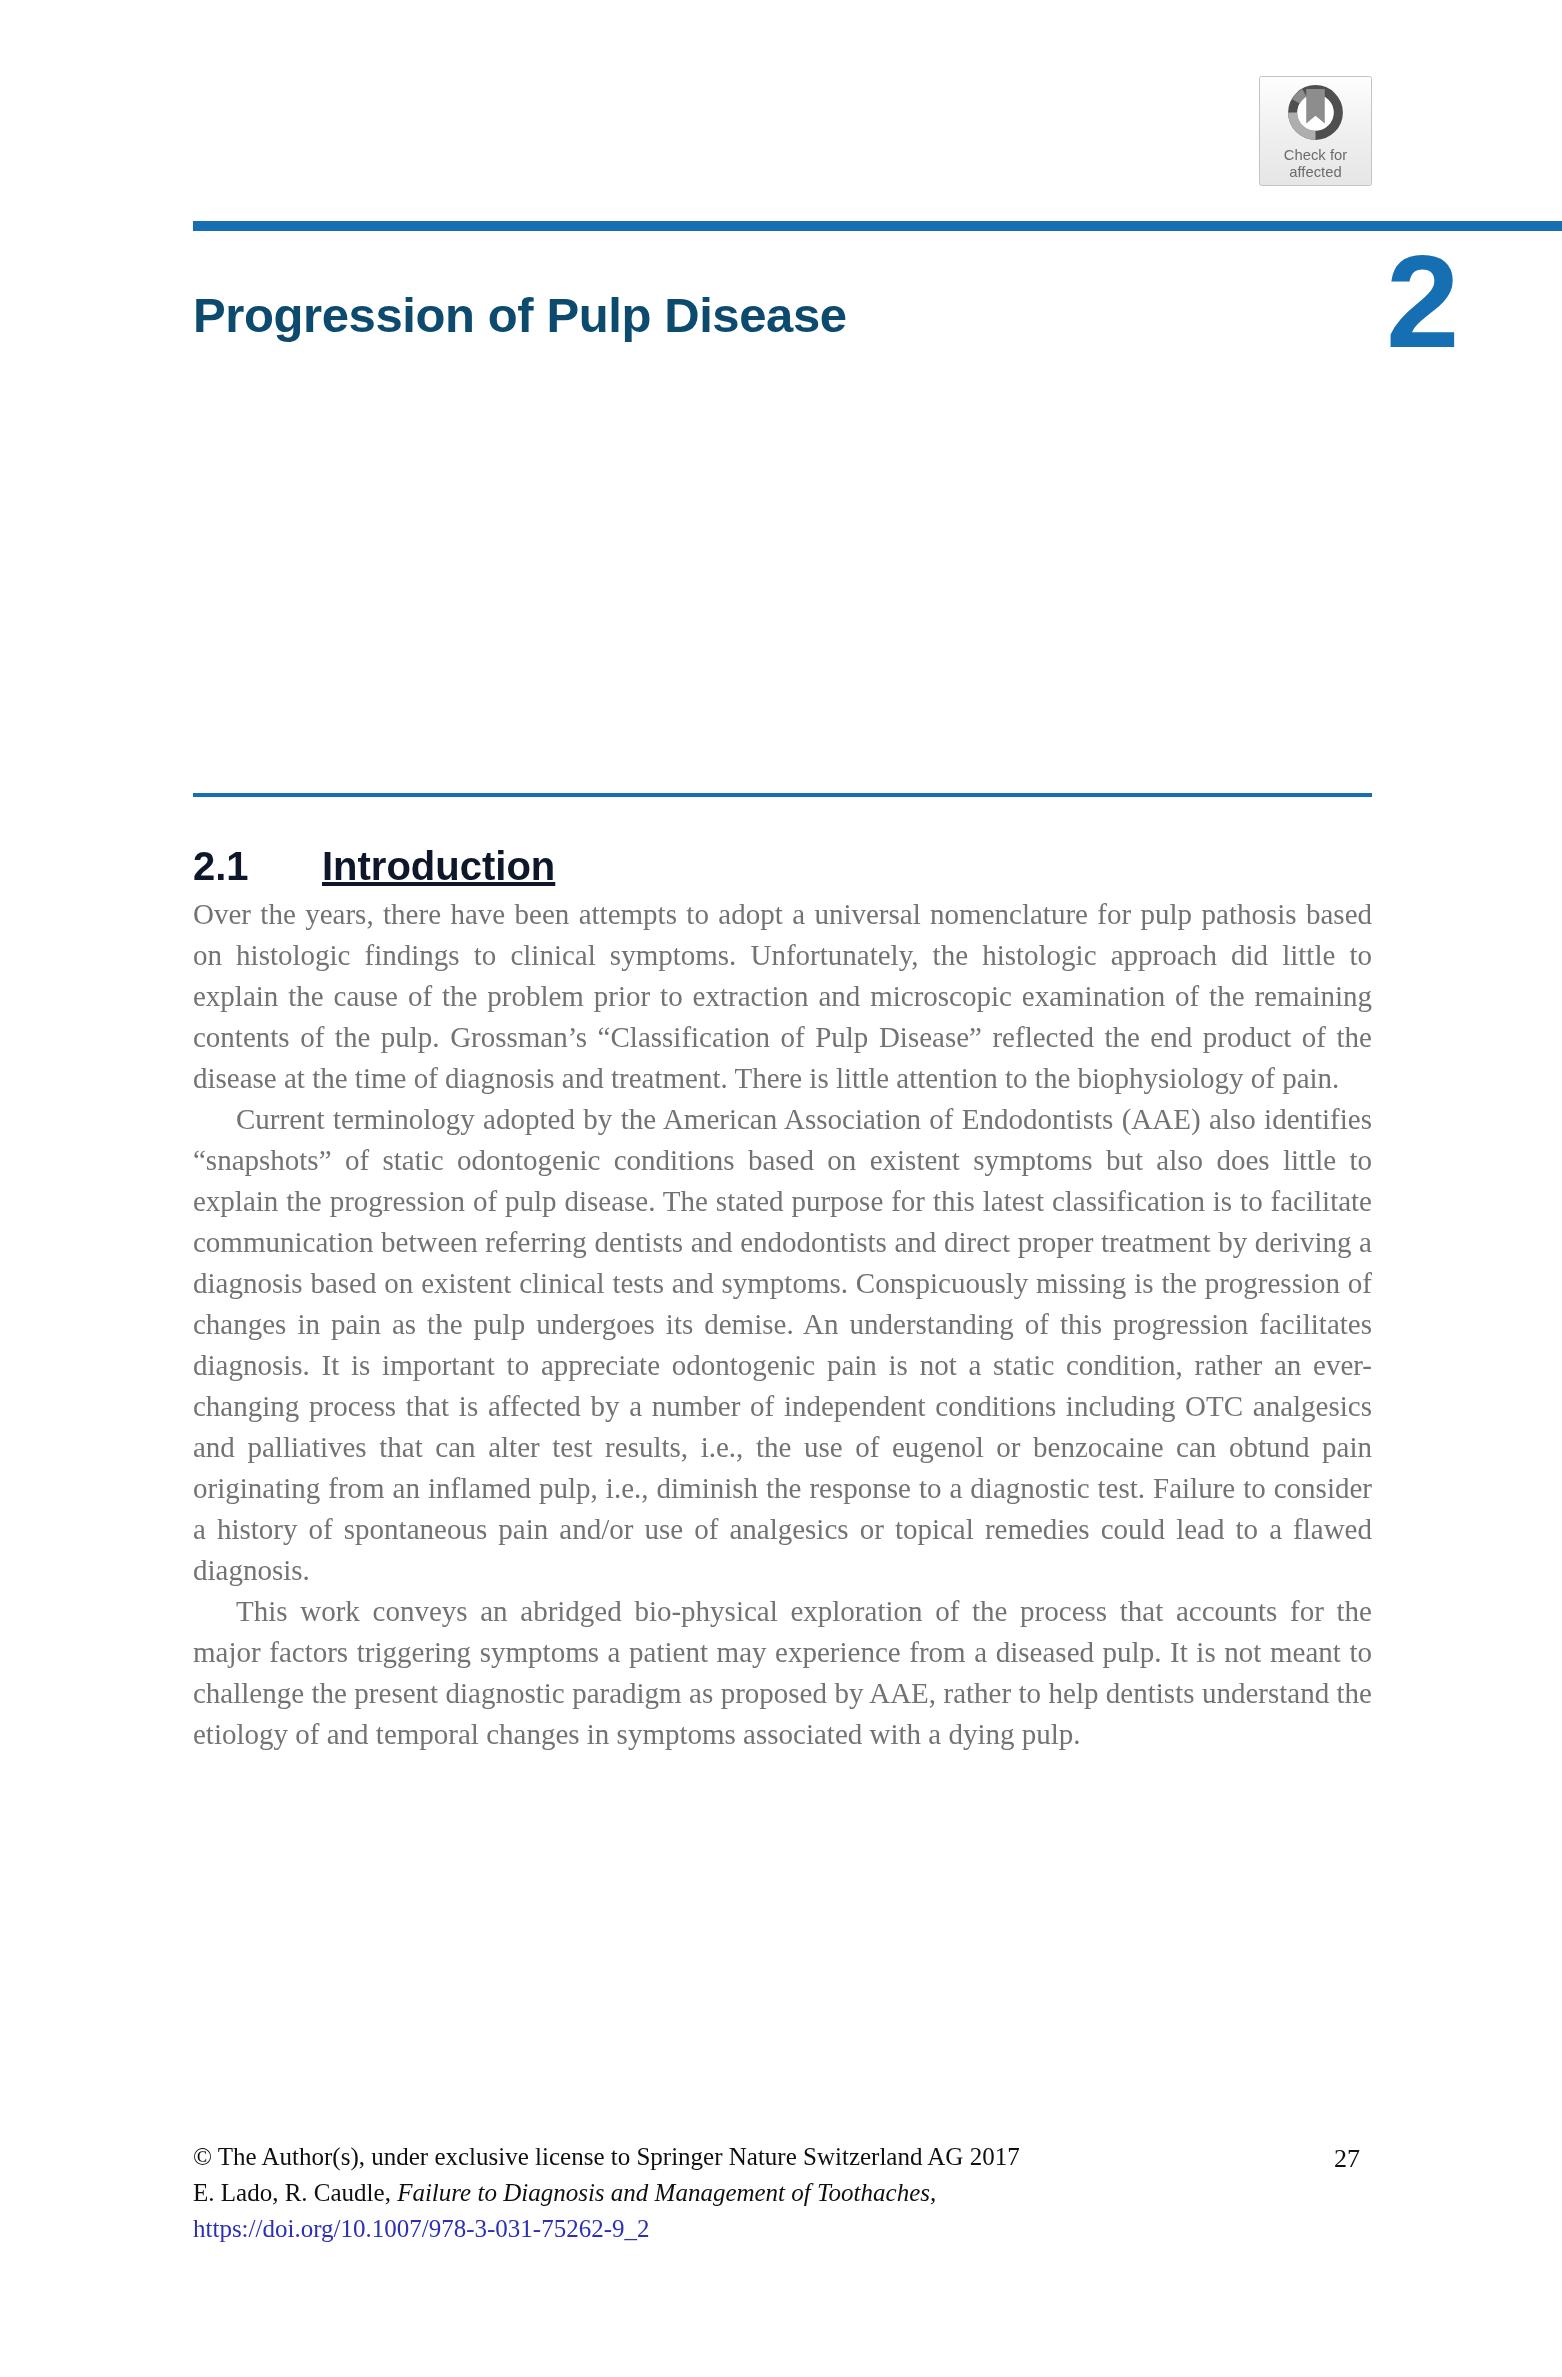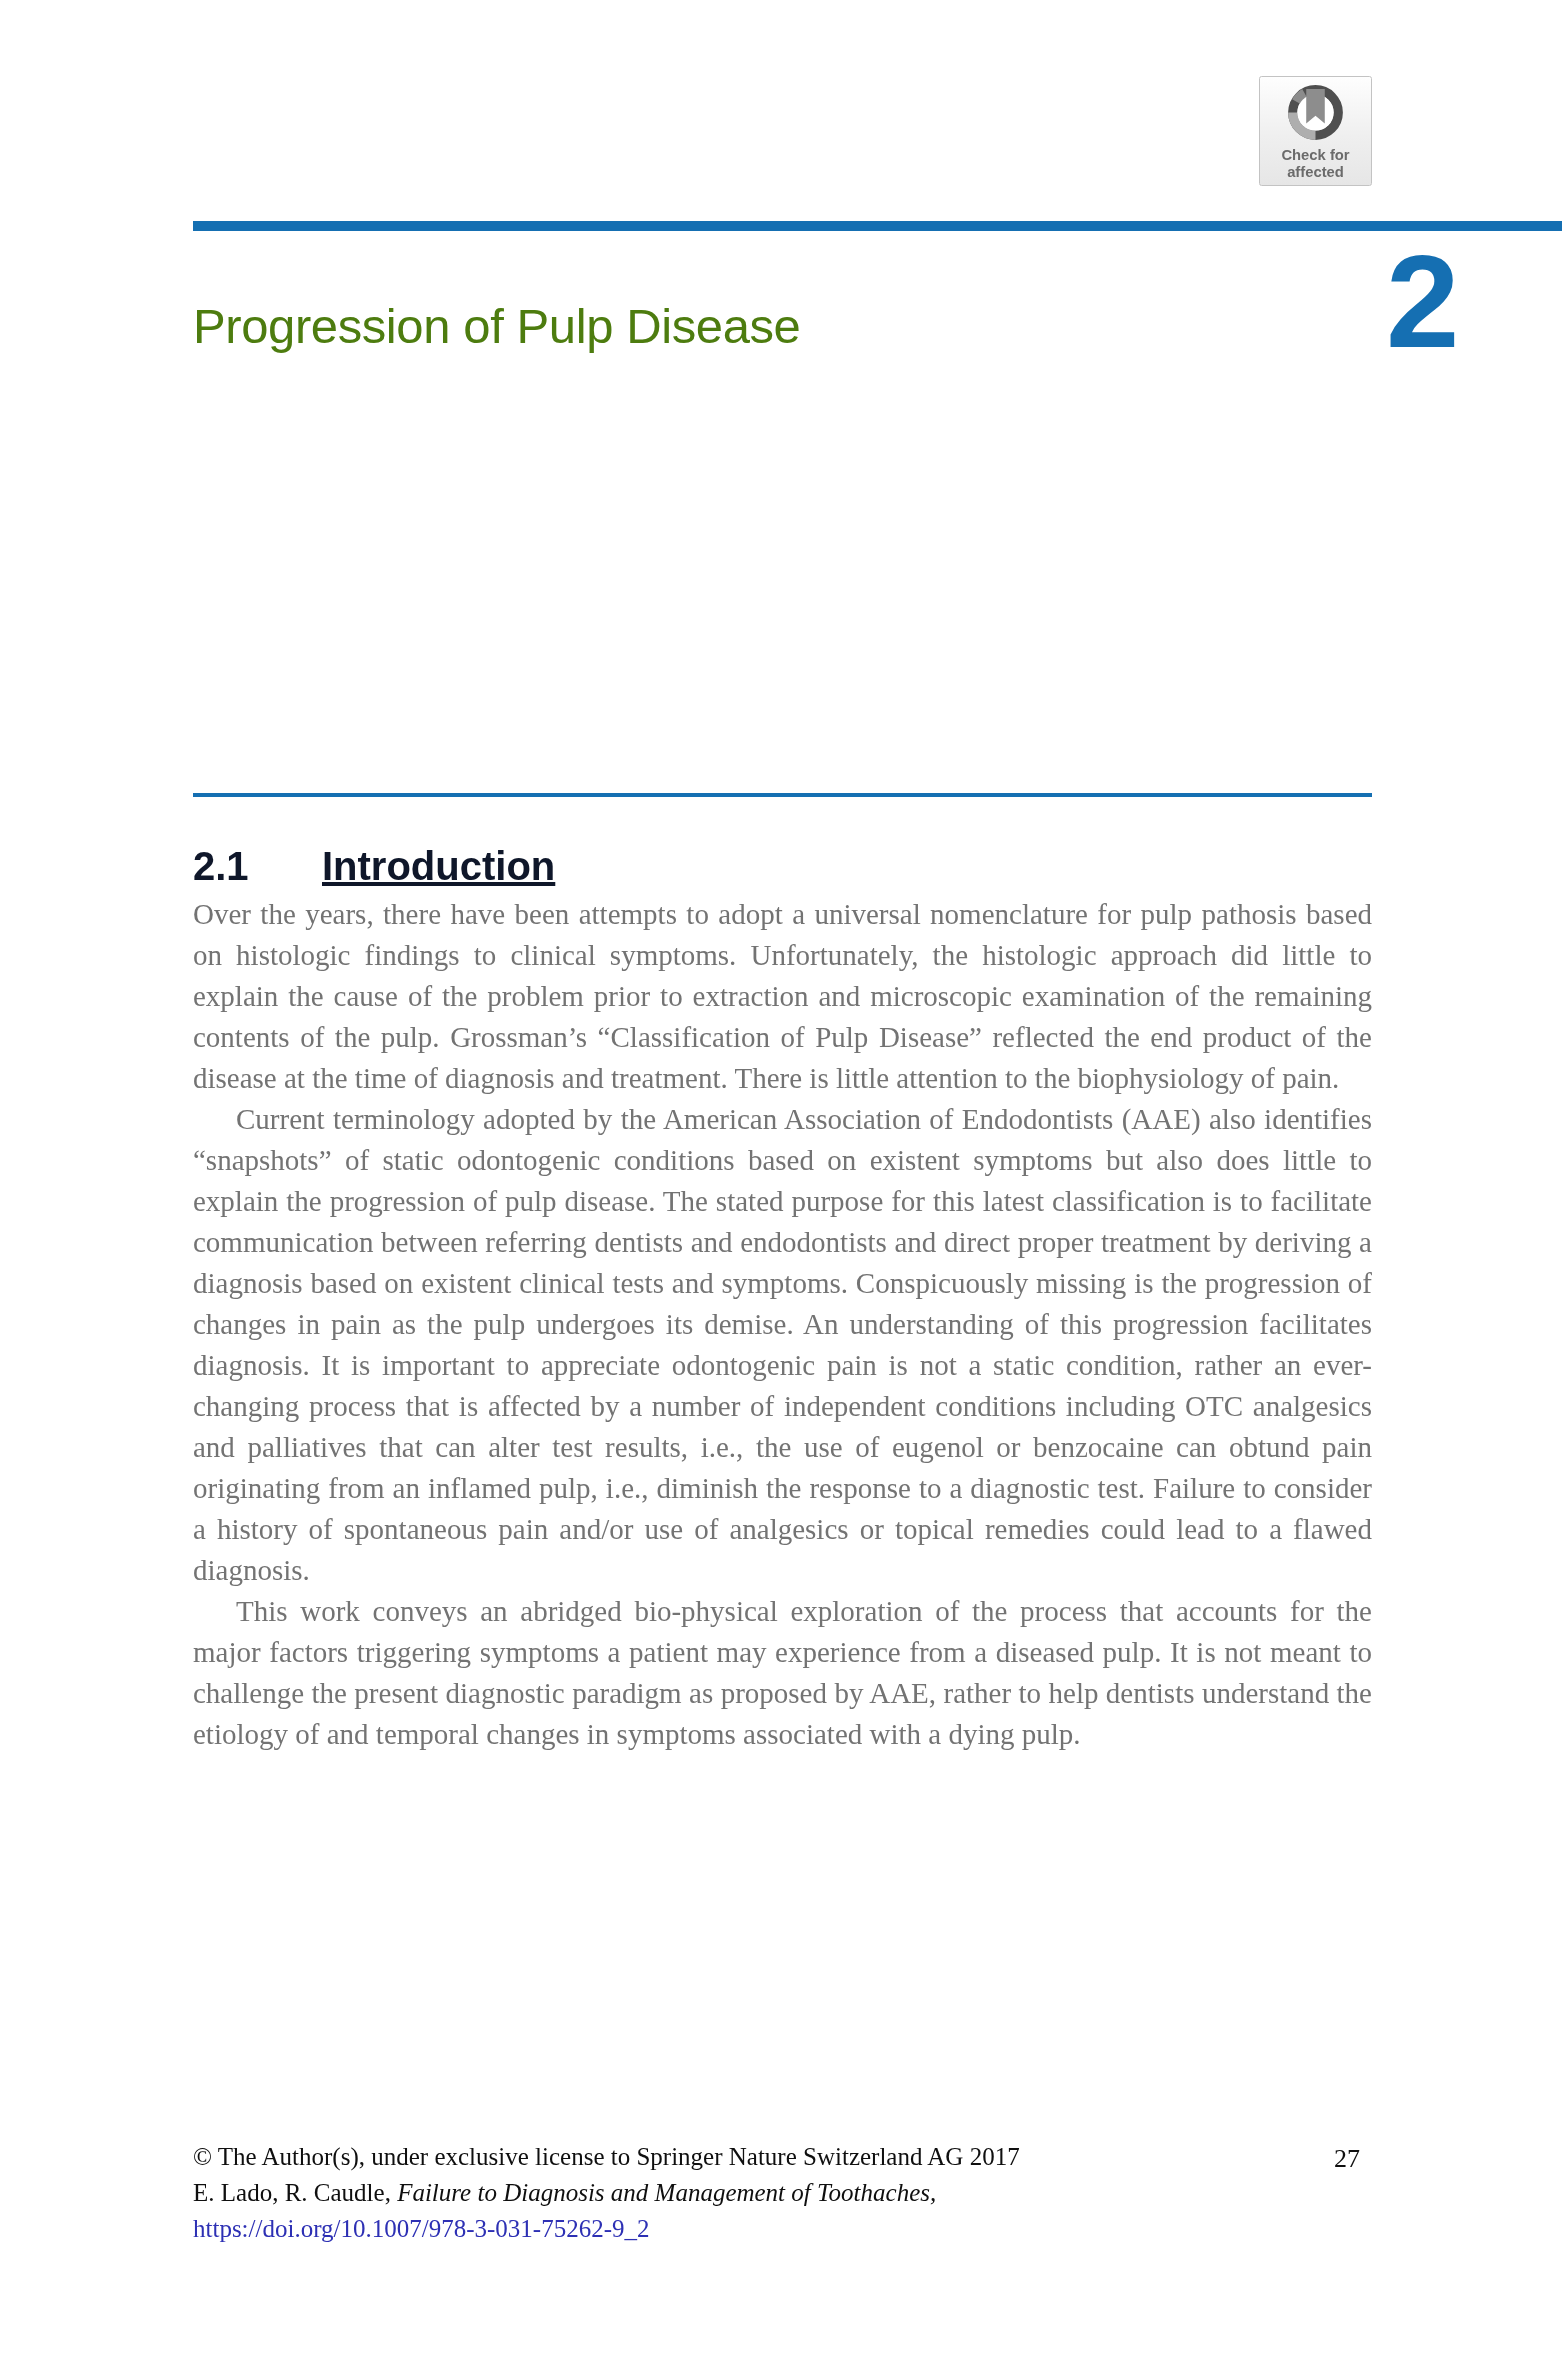--- a/index.html
+++ b/index.html
@@ -19,39 +19,39 @@
     box-sizing:border-box;
     border:1.7px solid #c3c3c3;
     border-radius:2.6px;
     background:linear-gradient(180deg,#fefefe 0%,#efefef 55%,#e6e6e6 100%);
     display:flex; flex-direction:column; align-items:center;
     padding-top:6px;
     cursor:pointer;
   }
   .badge-text{
     font-family:"Liberation Sans", sans-serif;
-    font-weight:bold; font-size:14.8px; line-height:16.5px;
+    font-weight:normal; font-size:14.8px; line-height:16.5px;
     color:#6b6b6b; text-align:center; margin-top:0.9px;
   }
 
   
   .rule-top{
     position:absolute; left:193px; right:0; top:221px; height:9.6px;
     background:#156fb2;
   }
   .rule-section{
     position:absolute; left:193px; top:793px; width:1179px; height:4.3px;
     background:#156fb2;
   }
 
   .chapter-title{
-    position:absolute; left:193px; top:265px;
+    position:absolute; left:193px; top:254px;
     font-family:"Liberation Sans", sans-serif;
-    font-weight:normal; font-size:49px; letter-spacing:-0.4px;
-    color:#4d7c0f; white-space:nowrap;
+    font-weight:bold; font-size:49px; letter-spacing:-0.4px;
+    color:#0c4a6e; white-space:nowrap;
   }
   .chapter-number{
     position:absolute; left:1386px; top:236px;
     font-family:"Liberation Sans", sans-serif;
     font-weight:bold; font-size:132px; line-height:1;
     color:#156fb2;
   }
 
   .section-heading{
     position:absolute; left:193px; top:811px;

